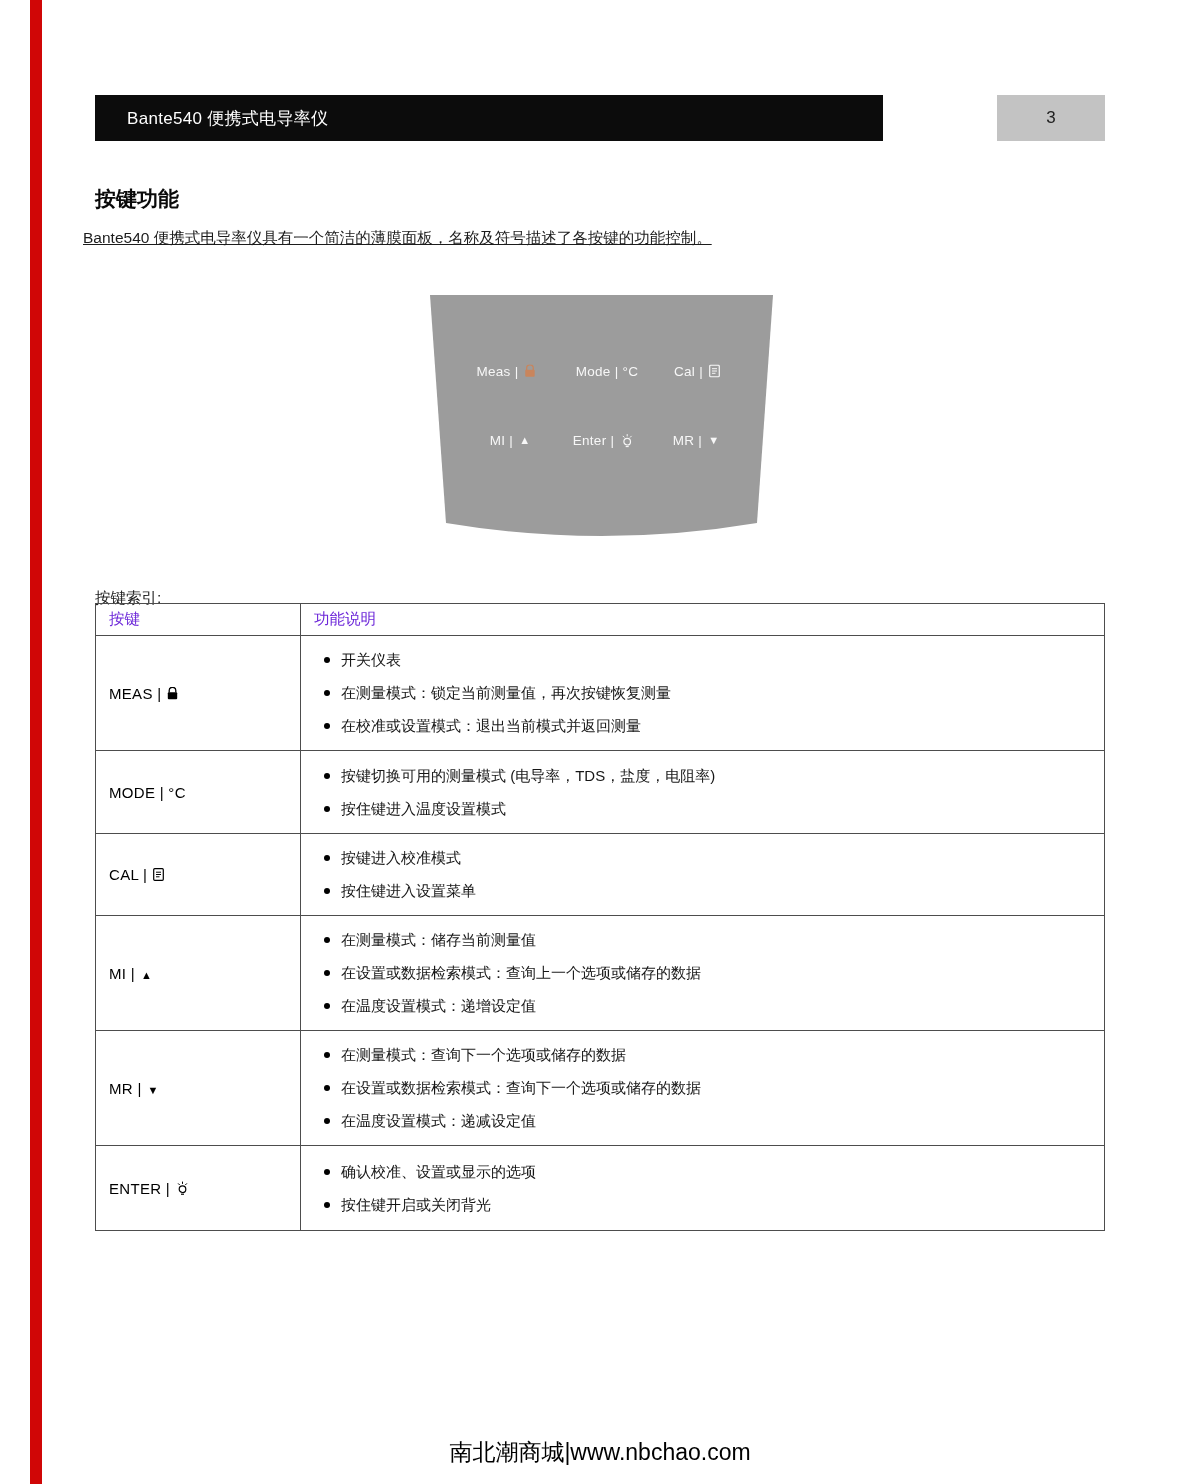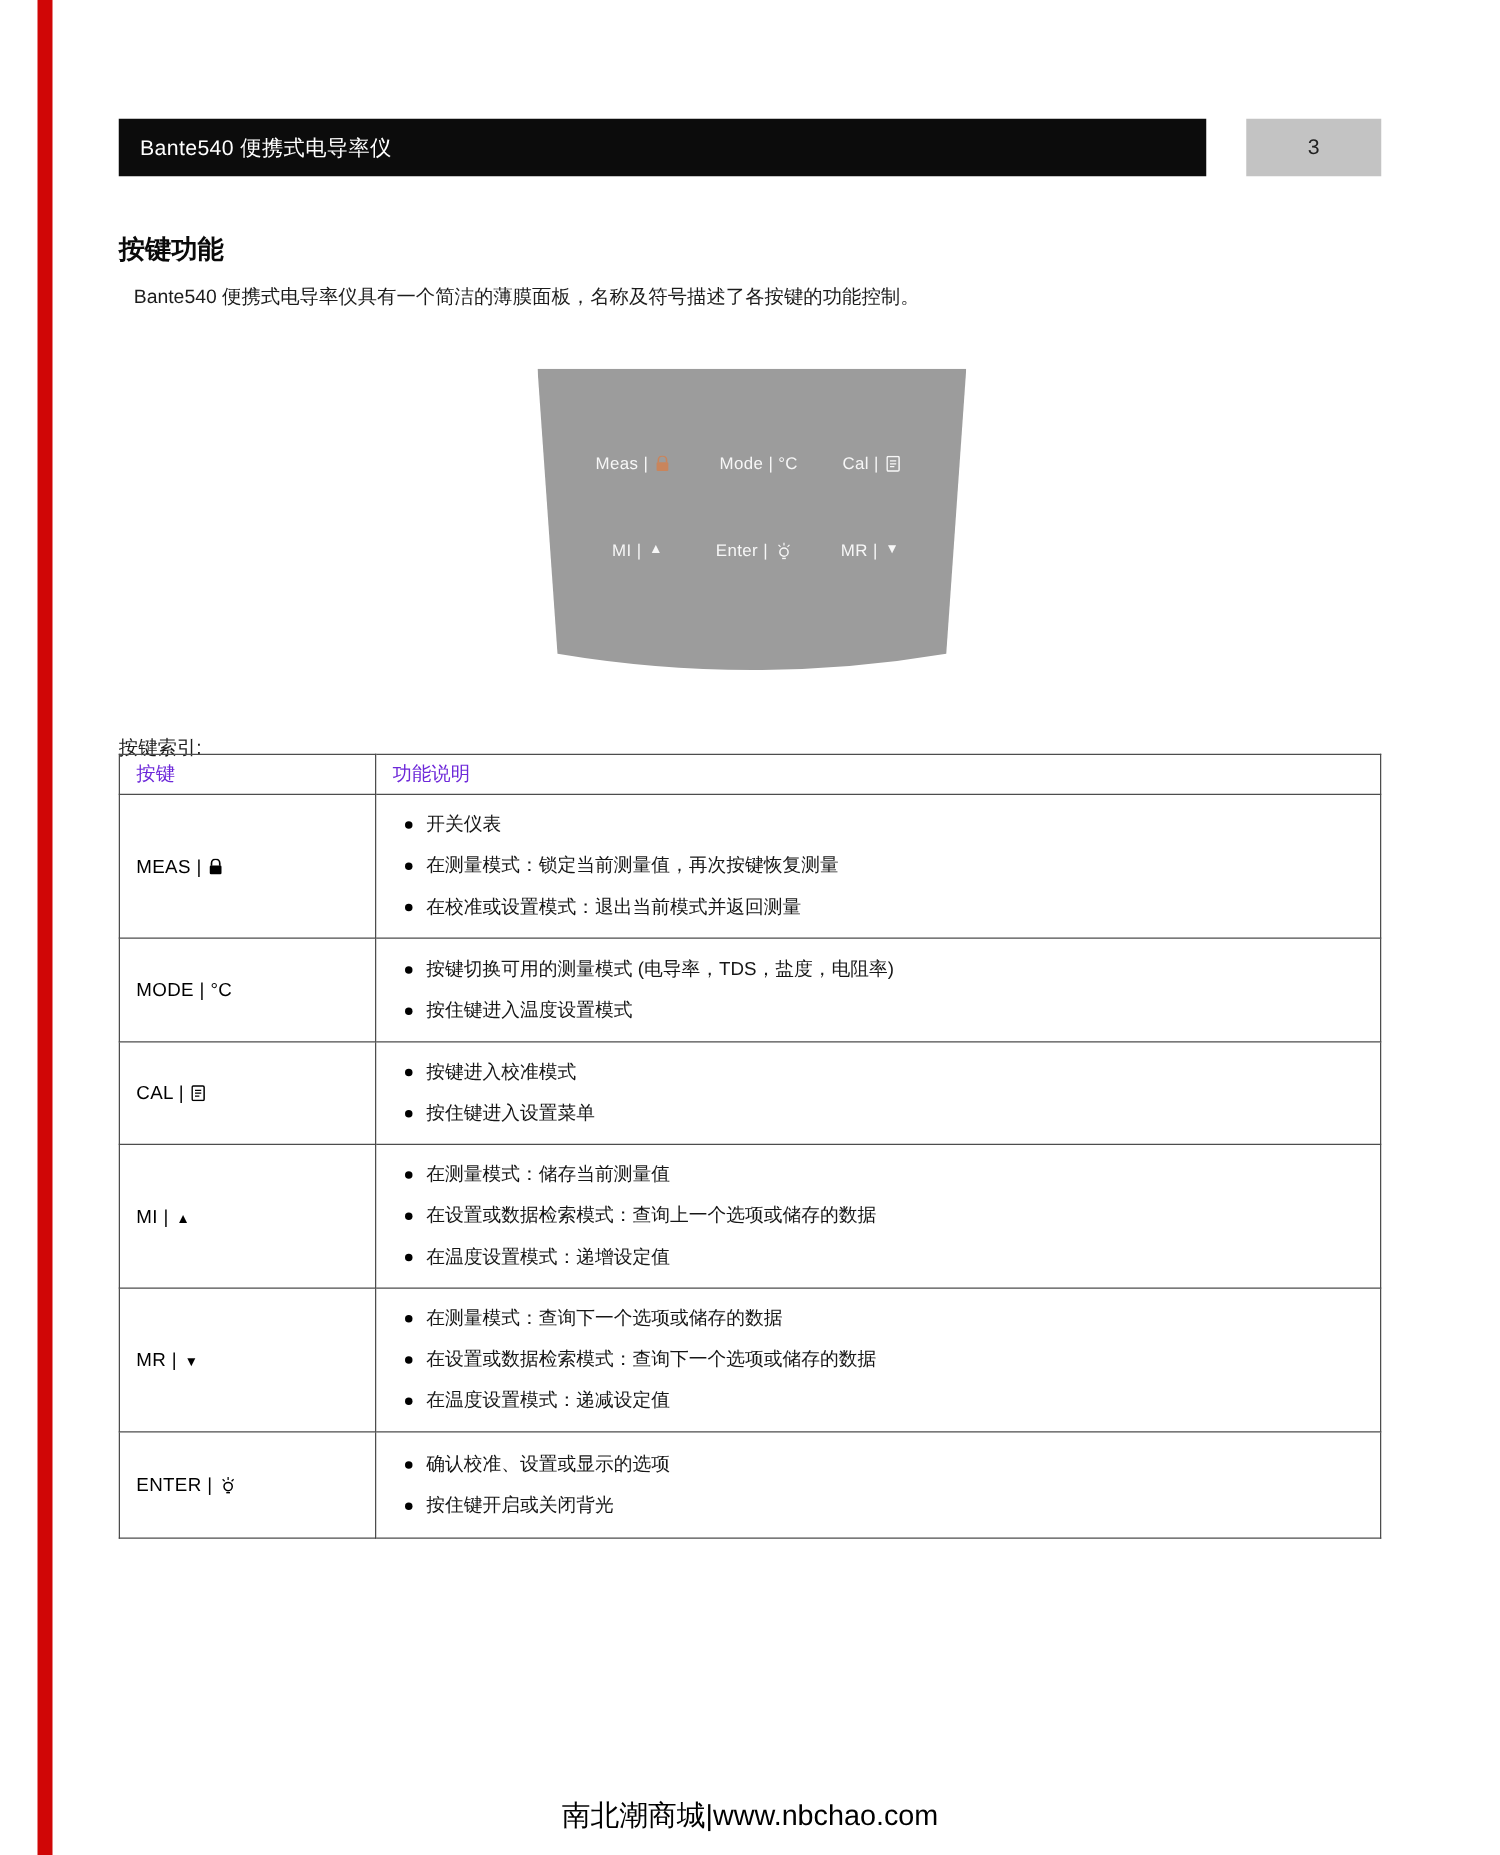--- a/index.html
+++ b/index.html
@@ -4,32 +4,32 @@
 <title>Bante540 Manual Page 3</title>
 <style>
   html,body{margin:0;padding:0;}
   body{
     width:1200px;height:1484px;position:relative;background:#ffffff;
     font-family:"Liberation Sans","DejaVu Sans",sans-serif;color:#111;
     overflow:hidden;
   }
   .red-strip{position:absolute;left:30px;top:0;width:12px;height:1484px;background:#d00606;}
   .header-bar{
-    position:absolute;left:95px;top:95px;width:870px;height:46px;background:#0c0c0c;
-    display:flex;align-items:center;box-sizing:border-box;padding-left:17px;
+    position:absolute;left:95px;top:95px;width:788px;height:46px;background:#0c0c0c;
+    display:flex;align-items:center;box-sizing:border-box;padding-left:32px;
   }
   .header-bar .doc-title{color:#ffffff;font-size:17px;letter-spacing:0.3px;}
   .page-num-box{
     position:absolute;left:997px;top:95px;width:108px;height:46px;background:#c3c3c3;
     display:flex;align-items:center;justify-content:center;font-size:17px;color:#222;
   }
   .section-heading{
     position:absolute;left:95px;top:185px;margin:0;font-size:21px;font-weight:bold;color:#0a0a0a;
   }
-  .intro{position:absolute;left:107px;top:227px;margin:0;font-size:15.5px;color:#1c1c1c;line-height:22px;}
+  .intro{position:absolute;left:83px;top:227px;margin:0;font-size:15.5px;color:#1c1c1c;line-height:22px;text-decoration:underline;}
 
   
   .keypad{position:absolute;left:430px;top:295px;width:343px;height:246px;}
   .keypad svg.panel{position:absolute;left:0;top:0;}
   .keys{position:absolute;left:0;top:0;width:100%;height:100%;}
   .pkey{
     position:absolute;transform:translate(-50%,-50%);
     color:#f7f7f7;font-size:13.5px;white-space:nowrap;
     display:flex;align-items:center;gap:6px;letter-spacing:0.3px;
   }

